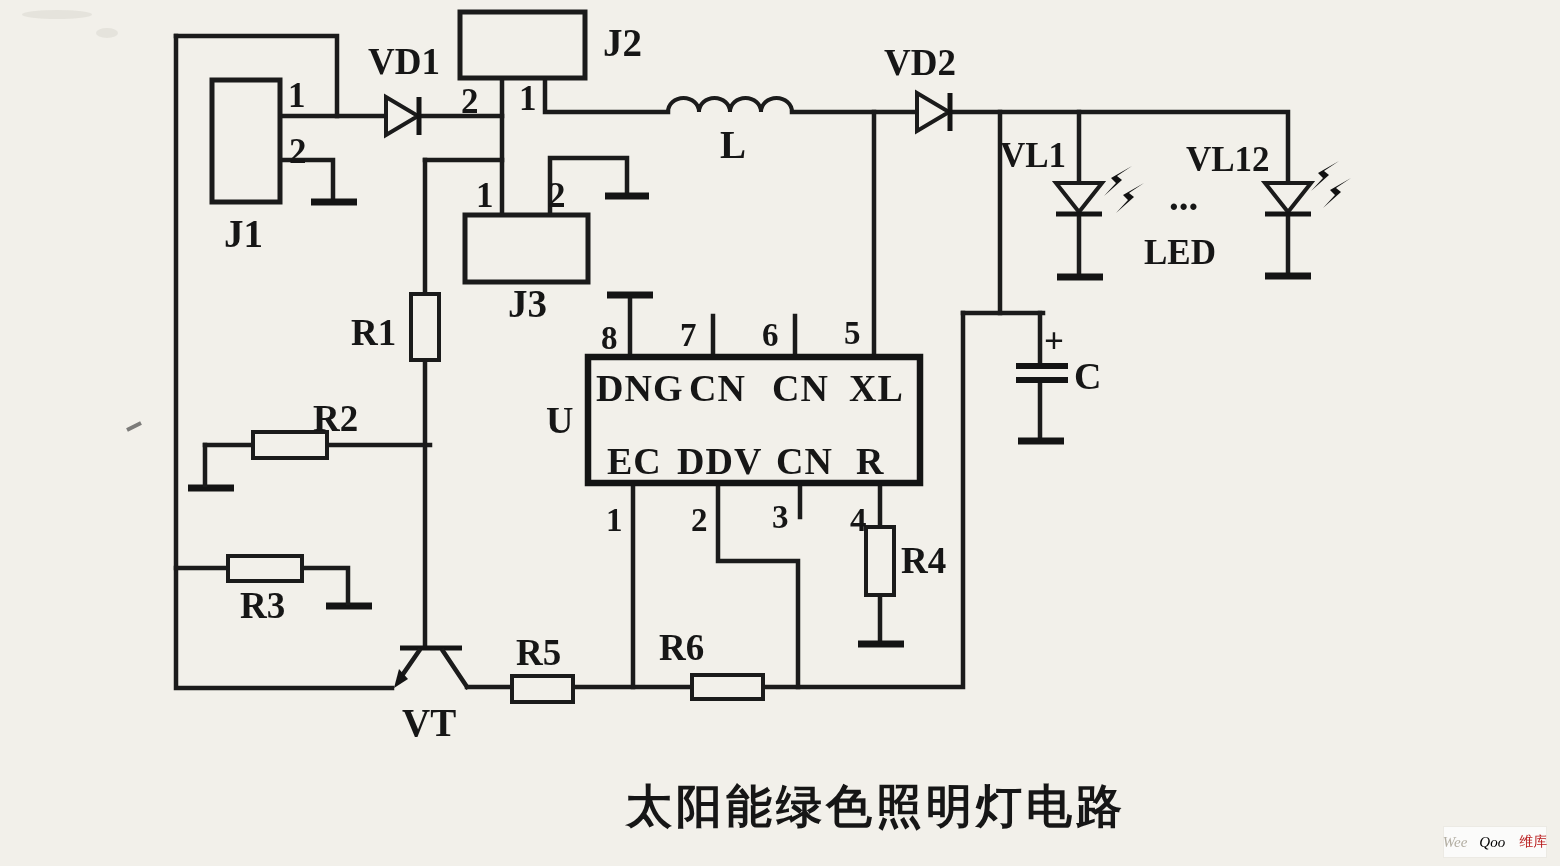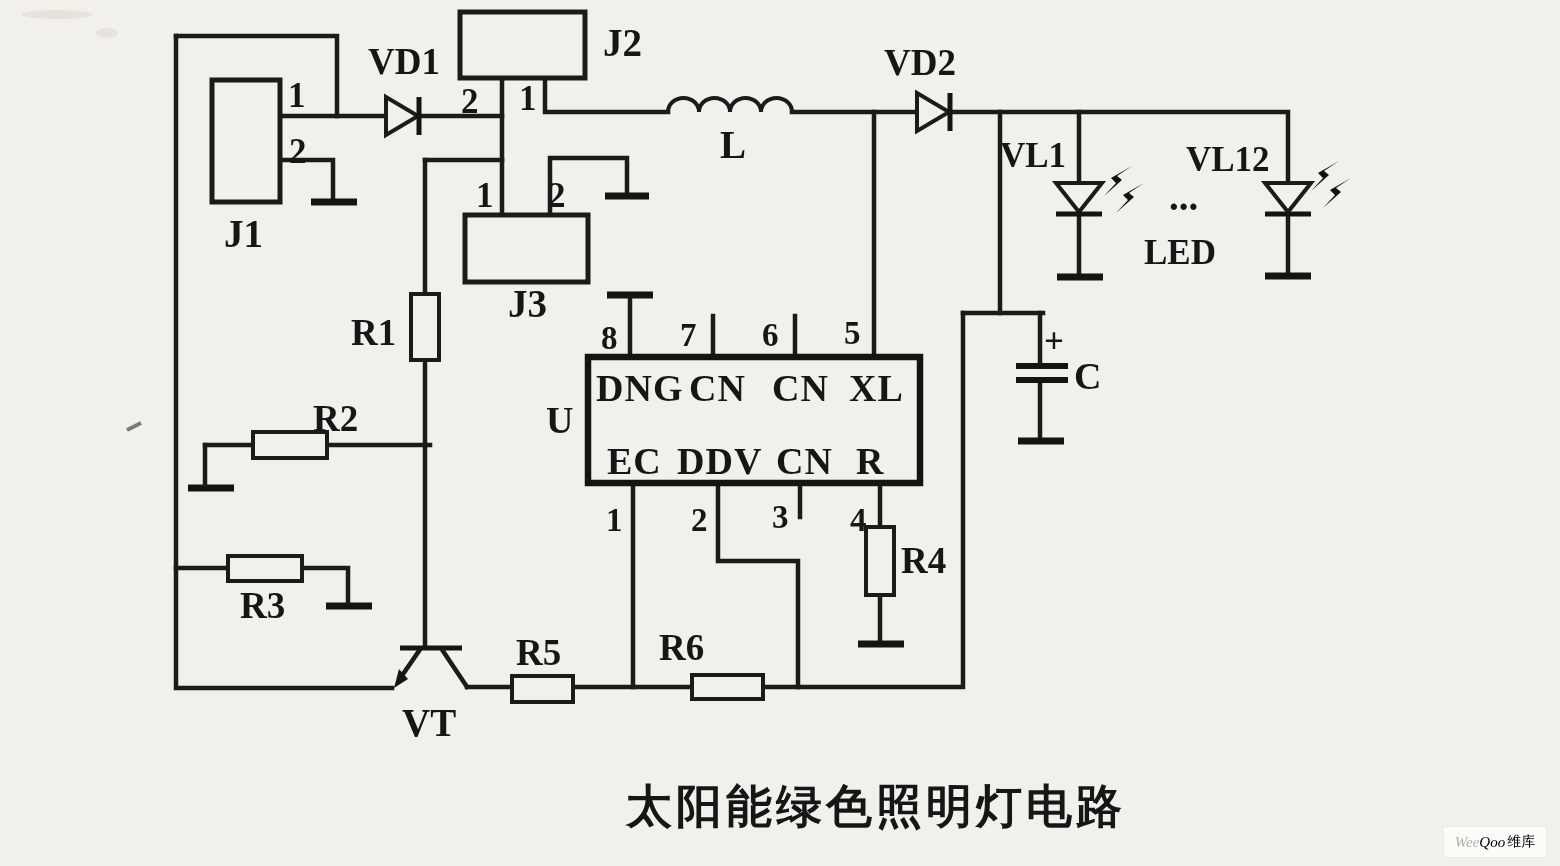--- a/index.html
+++ b/index.html
@@ -21,23 +21,23 @@
   .lbl{font-size:37px;}
   .big{font-size:39px;}
   .pin{font-size:35px;}
   .icpin{font-size:33px;}
   .ictxt{font-size:38px;letter-spacing:1px;}
   .ttl{font-size:46px;letter-spacing:4px;}
   .speck{position:absolute;background:#8a887f;opacity:.12;border-radius:50%;}
   .watermark{position:absolute;left:1443px;top:826px;width:102px;height:30px;
     background:#fbfbfa;border:1px solid #eceae4;display:flex;align-items:center;
     justify-content:center;font-style:italic;font-size:15px;color:#b2ada1;
-    font-family:"Liberation Serif",serif;white-space:nowrap;}
+    font-family:"Liberation Serif",serif;white-space:nowrap;gap:12px;}
   .wm-q{color:#000000;}
-  .wm-cn{font-style:normal;color:#000000;margin-left:2px;font-size:14px;}
+  .wm-cn{font-style:normal;color:#b91c1c;margin-left:2px;font-size:14px;}
 </style>
 </head>
 <body>
 
 <div class="stage">
   <div class="speck" style="left:22px;top:10px;width:70px;height:9px;"></div>
   <div class="speck" style="left:96px;top:28px;width:22px;height:10px;"></div>
 
   <svg width="1560" height="866" viewBox="0 0 1560 866">
 

